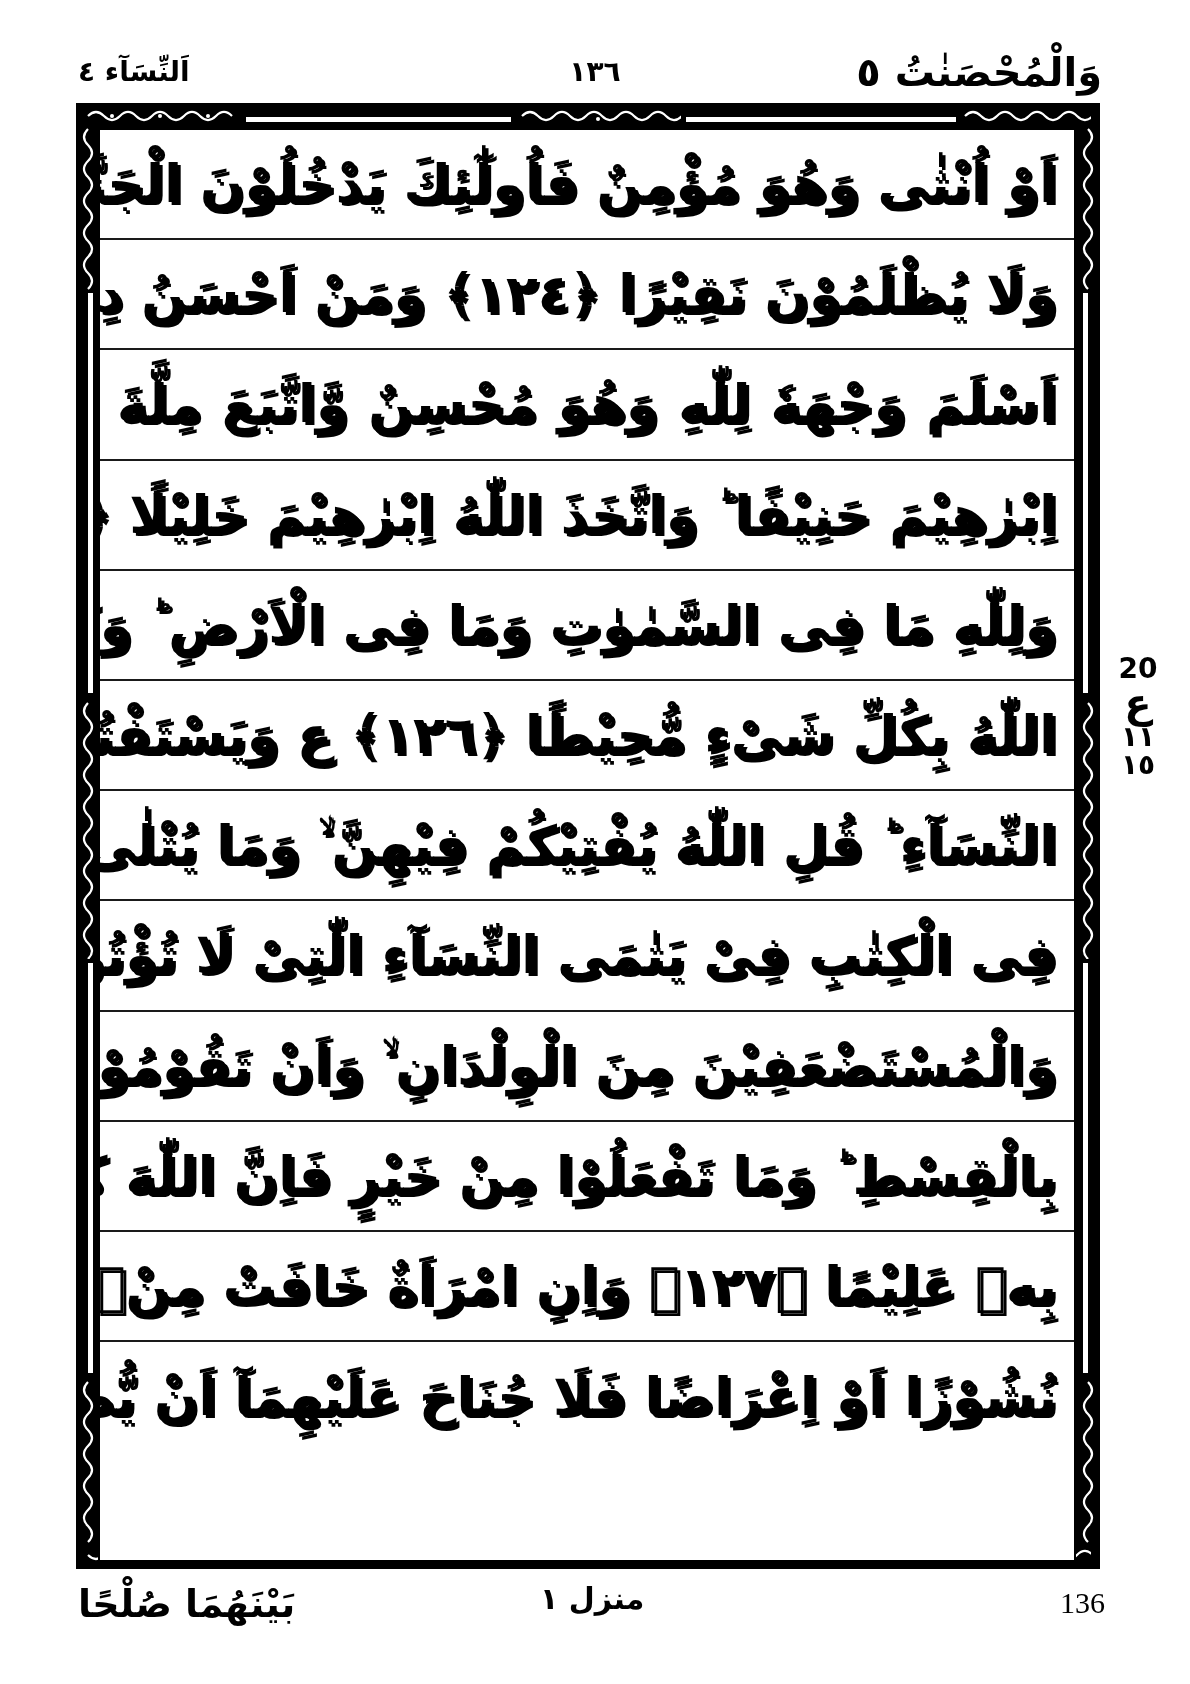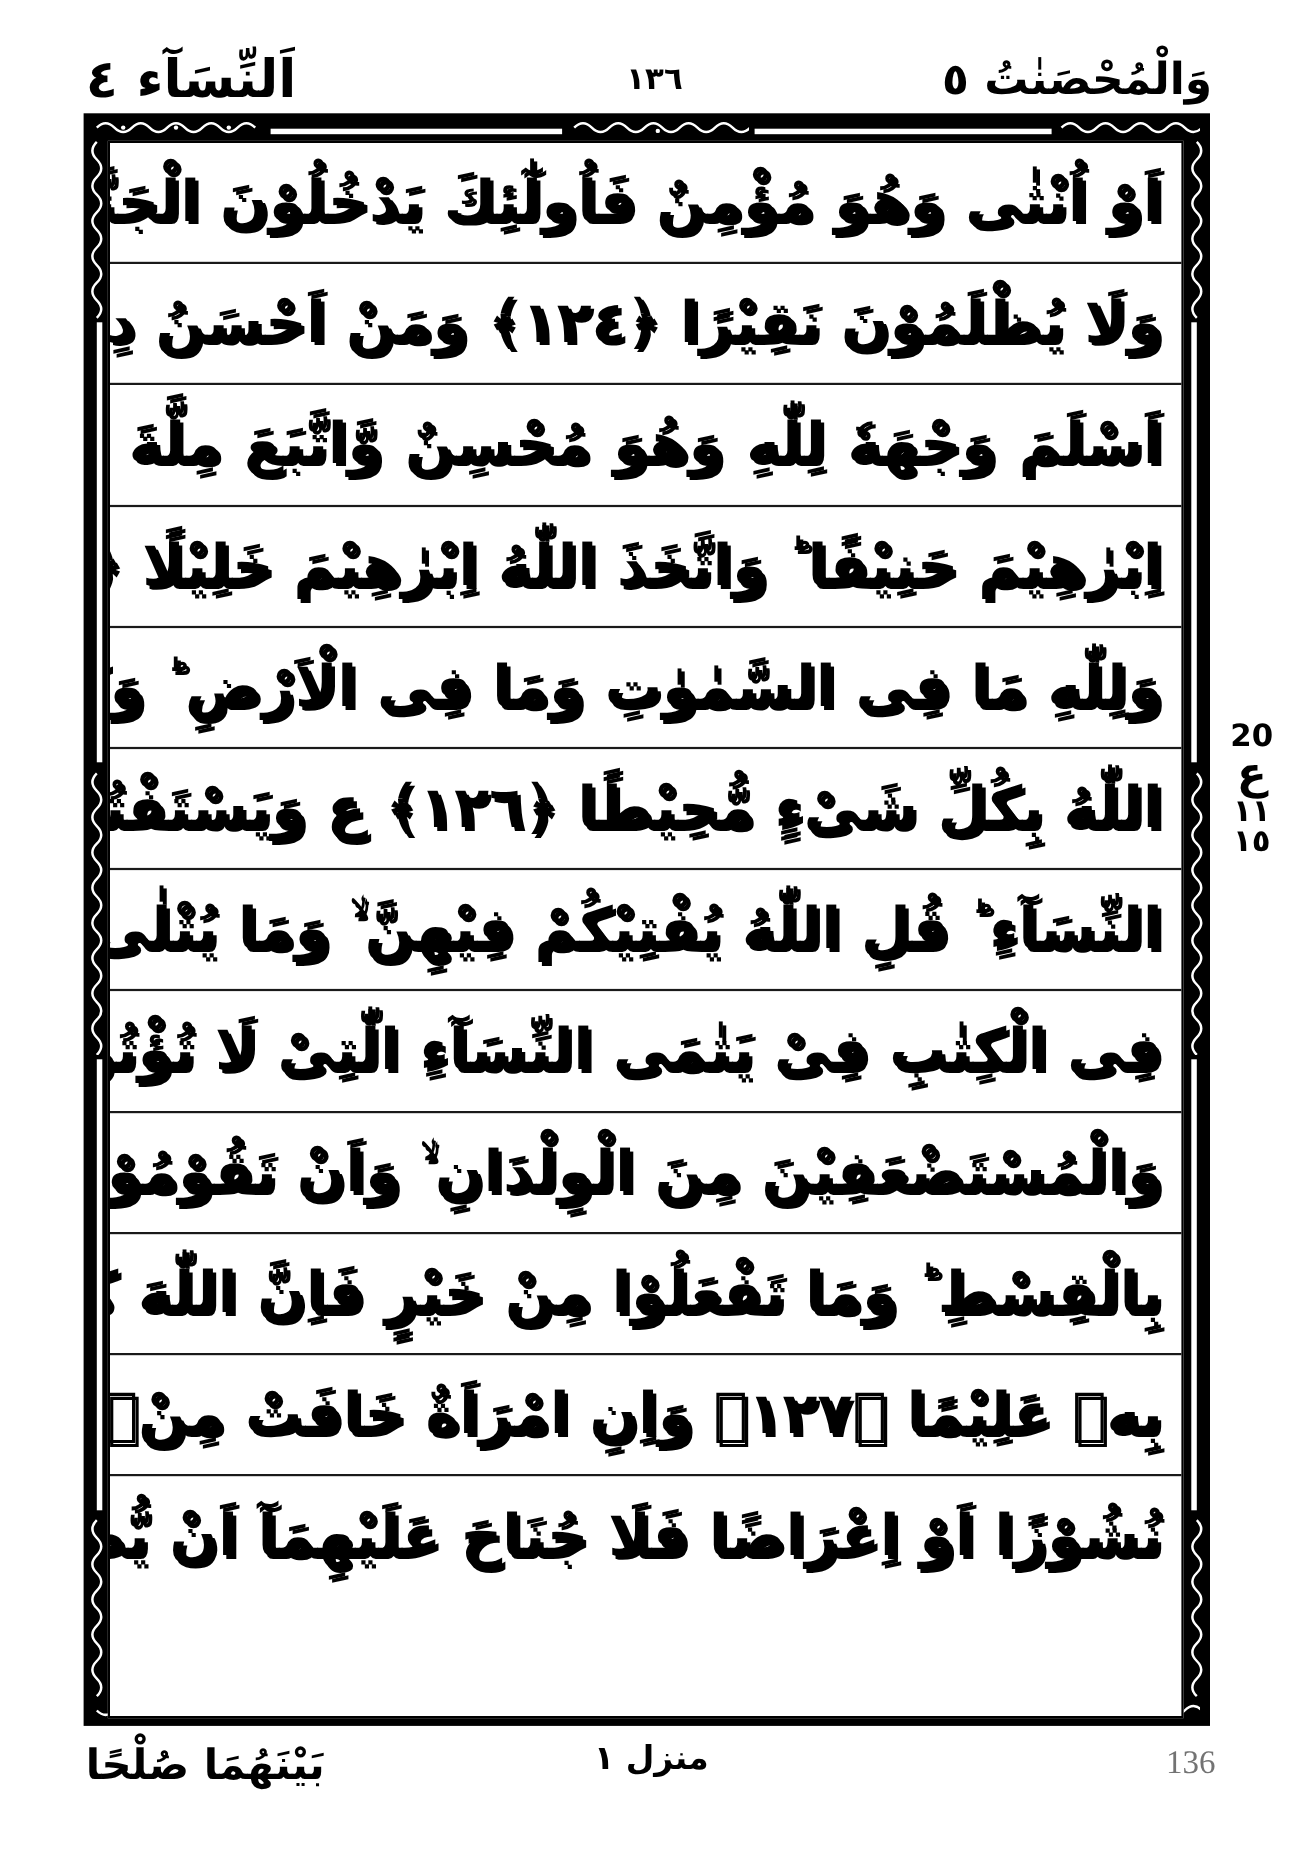--- a/index.html
+++ b/index.html
@@ -1,21 +1,21 @@
 <!DOCTYPE html>
 <html><head>
 <meta charset="utf-8">
 <style>
   html, body { margin:0; padding:0; background:#ffffff; }
   body { width:1190px; height:1684px; position:relative; overflow:hidden;
          font-family:"DejaVu Sans", sans-serif; color:#000; }
 
   
   .hdr { position:absolute; top:44px; left:0; width:1190px; height:56px; }
-  .hdr .surah { position:absolute; left:78px; top:0; font-size:48px; font-weight:bold; direction:rtl; line-height:56px; }
+  .hdr .surah { position:absolute; left:78px; top:0; font-size:28px; font-weight:bold; direction:rtl; line-height:56px; }
   .hdr .pagear { position:absolute; left:545px; width:100px; text-align:center; top:0; font-size:28px; font-weight:bold; line-height:56px; }
   .hdr .juz { position:absolute; right:88px; top:0; font-size:40px; font-weight:bold; direction:rtl; line-height:56px; }
 
   
   .frame { position:absolute; left:76px; top:103px; width:1024px; height:1466px;
            background:#000; }
   .band-plain-h { position:absolute; height:5px; background:#fff; }
   .band-plain-v { position:absolute; width:5px; background:#fff; }
   .orn { position:absolute; background:#000; overflow:hidden; }
   .orn svg { display:block; width:100%; height:100%; }
@@ -38,21 +38,21 @@
   .margin .ain { font-size:40px; }
   .margin .n3 { font-size:28px; }
 
   
   .ftr { position:absolute; top:1575px; left:0; width:1190px; height:60px; }
   .ftr .catch { position:absolute; left:78px; top:0; font-size:38px; font-weight:bold; direction:rtl; line-height:58px; }
   .ftr .manzil { position:absolute; left:540px; top:0; font-size:30px; font-weight:bold; direction:rtl; line-height:48px; }
   .ftr .brand { position:absolute; left:708px; top:4px; font-family:"Liberation Sans", sans-serif;
                 font-weight:bold; font-size:37px; line-height:50px; letter-spacing:0.5px; }
   .ftr .pnum { position:absolute; left:1060px; top:6px; font-family:"Liberation Serif", serif;
-               font-size:30px; line-height:44px; color:#737373; }
+               font-size:30px; line-height:44px; color:#000000; }
 </style>
 </head>
 <body>
 
 <div class="hdr">
   <div class="surah">اَلنِّسَآء ٤</div>
   <div class="pagear">١٣٦</div>
   <div class="juz">وَالْمُحْصَنٰتُ ٥</div>
 </div>
 

